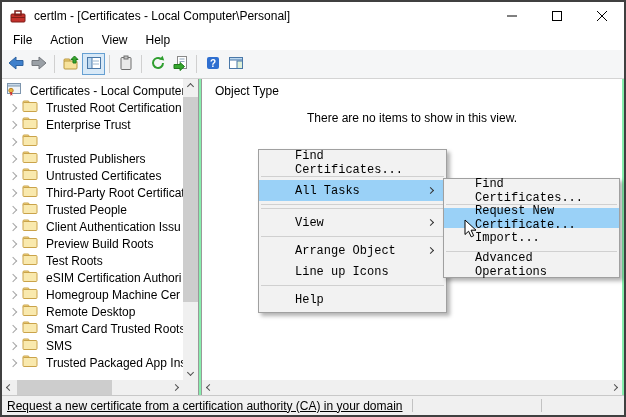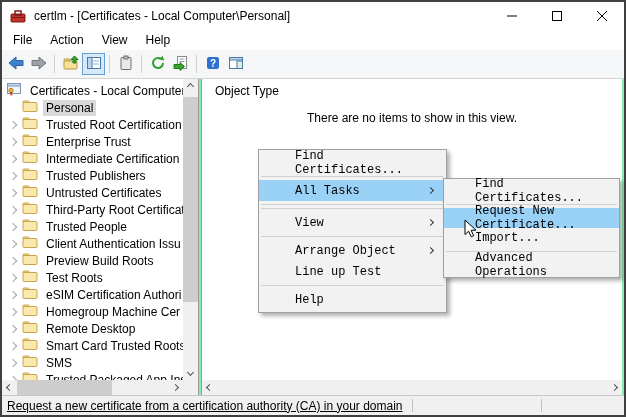--- a/index.html
+++ b/index.html
@@ -177,28 +177,20 @@
         <div class="tree-row">
           <span class="ticon" style="margin-left: 4px;"><svg width="16" height="16">
               <rect x="1.5" y="2.5" width="13" height="10" fill="#f0f4f8" stroke="#7d95ad"></rect>
               <rect x="1.5" y="2.5" width="13" height="2.5" fill="#c8daea" stroke="#7d95ad"></rect>
               <circle cx="5" cy="9.5" r="2.2" fill="#e8b33c" stroke="#b5832a"></circle>
               <polygon points="4,11 4.6,15 5.4,13.8 6.4,15 5.9,11" fill="#c33"></polygon>
             </svg></span>
           <span class="tlabel">Certificates - Local Computer</span>
         </div>
         <div class="tree-row">
-          <span class="chev"></span>
-          <span class="ticon"><svg width="16" height="14">
-              <rect x="1" y="2" width="6" height="3" rx="1" fill="#f7dd8a" stroke="#caa34a"></rect>
-              <rect x="1" y="3.5" width="14" height="9" rx="1" fill="#f9e9ae" stroke="#caa34a"></rect>
-            </svg></span>
-          <span class="tlabel" style="background: rgb(217, 217, 217);">Personal</span>
-        </div>
-        <div class="tree-row">
           <span class="chev show"></span>
           <span class="ticon"><svg width="16" height="14">
               <rect x="1" y="2" width="6" height="3" rx="1" fill="#f7dd8a" stroke="#caa34a"></rect>
               <rect x="1" y="3.5" width="14" height="9" rx="1" fill="#f9e9ae" stroke="#caa34a"></rect>
             </svg></span>
           <span class="tlabel">Trusted Root Certification</span>
         </div>
         <div class="tree-row">
           <span class="chev show"></span>
           <span class="ticon"><svg width="16" height="14">
@@ -206,21 +198,20 @@
               <rect x="1" y="3.5" width="14" height="9" rx="1" fill="#f9e9ae" stroke="#caa34a"></rect>
             </svg></span>
           <span class="tlabel">Enterprise Trust</span>
         </div>
         <div class="tree-row">
           <span class="chev show"></span>
           <span class="ticon"><svg width="16" height="14">
               <rect x="1" y="2" width="6" height="3" rx="1" fill="#f7dd8a" stroke="#caa34a"></rect>
               <rect x="1" y="3.5" width="14" height="9" rx="1" fill="#f9e9ae" stroke="#caa34a"></rect>
             </svg></span>
-          <span class="tlabel">Intermediate Certification</span>
         </div>
         <div class="tree-row">
           <span class="chev show"></span>
           <span class="ticon"><svg width="16" height="14">
               <rect x="1" y="2" width="6" height="3" rx="1" fill="#f7dd8a" stroke="#caa34a"></rect>
               <rect x="1" y="3.5" width="14" height="9" rx="1" fill="#f9e9ae" stroke="#caa34a"></rect>
             </svg></span>
           <span class="tlabel">Trusted Publishers</span>
         </div>
         <div class="tree-row">
@@ -362,21 +353,21 @@
       <div class="cm-item">
         <span>View</span>
         <span class="sub-arrow"></span>
       </div>
       <div class="cm-sep"></div>
       <div class="cm-item">
         <span>Arrange Object</span>
         <span class="sub-arrow"></span>
       </div>
       <div class="cm-item">
-        <span>Line up Test</span>
+        <span>Line up Icons</span>
       </div>
       <div class="cm-sep"></div>
       <div class="cm-item">
         <span>Help</span>
       </div>
     </div>
 
   <div class="context-menu" id="sub-menu">
       <div class="cm-item">
         <span>Find Certificates...</span>

